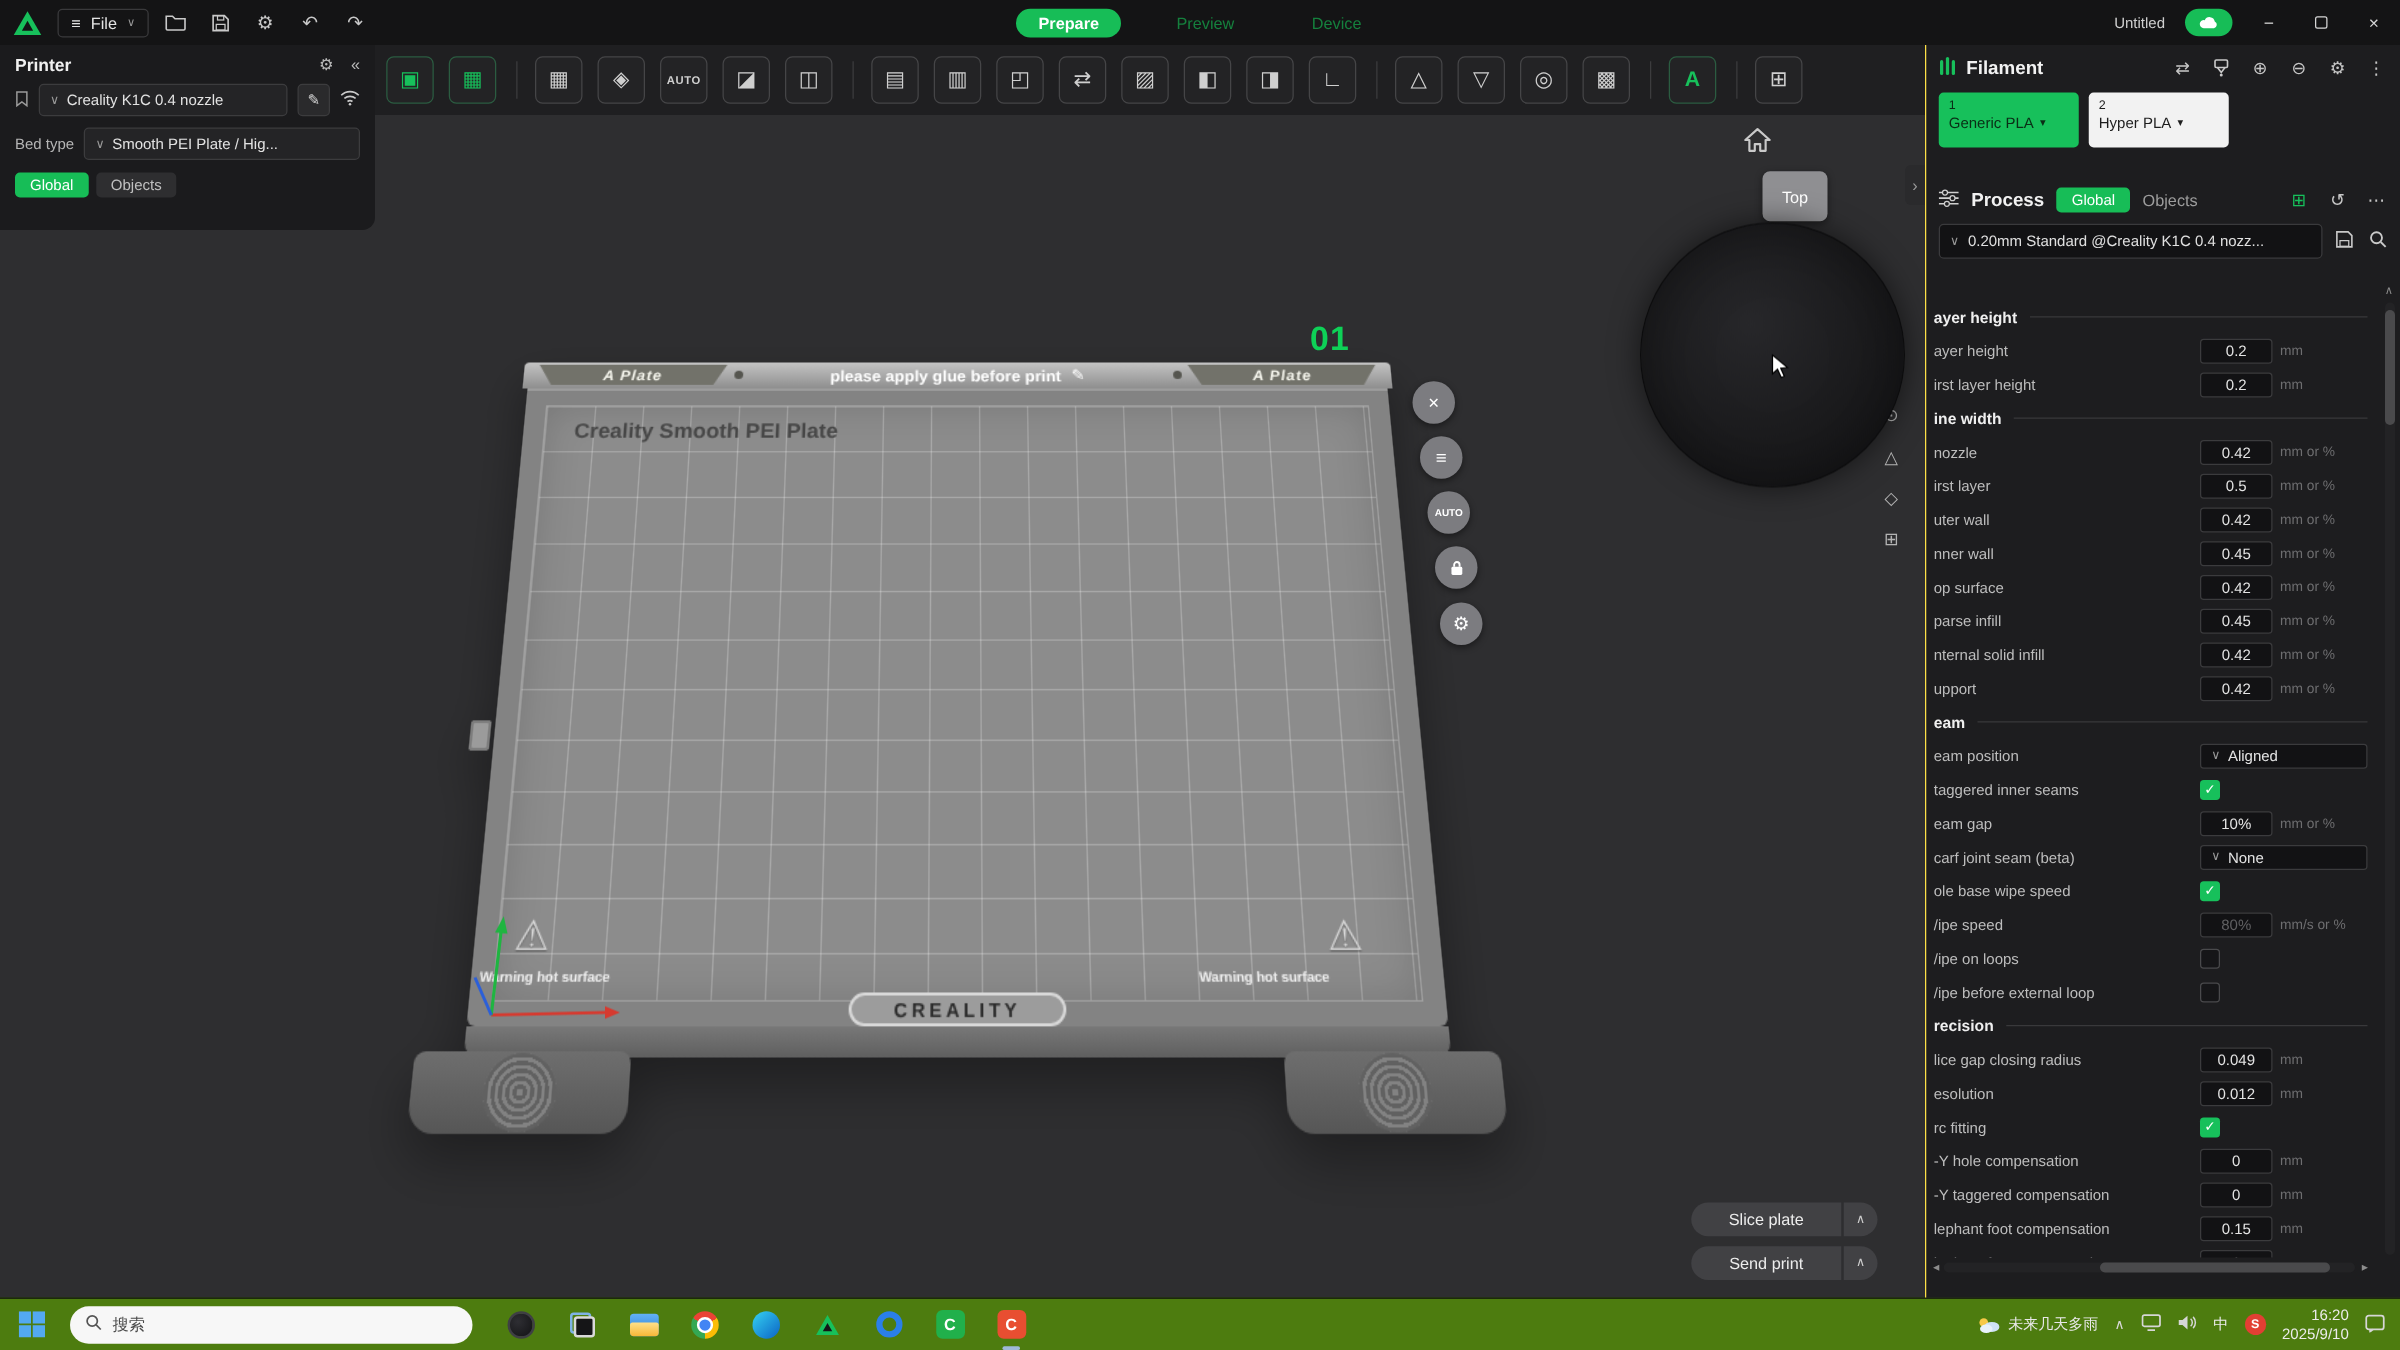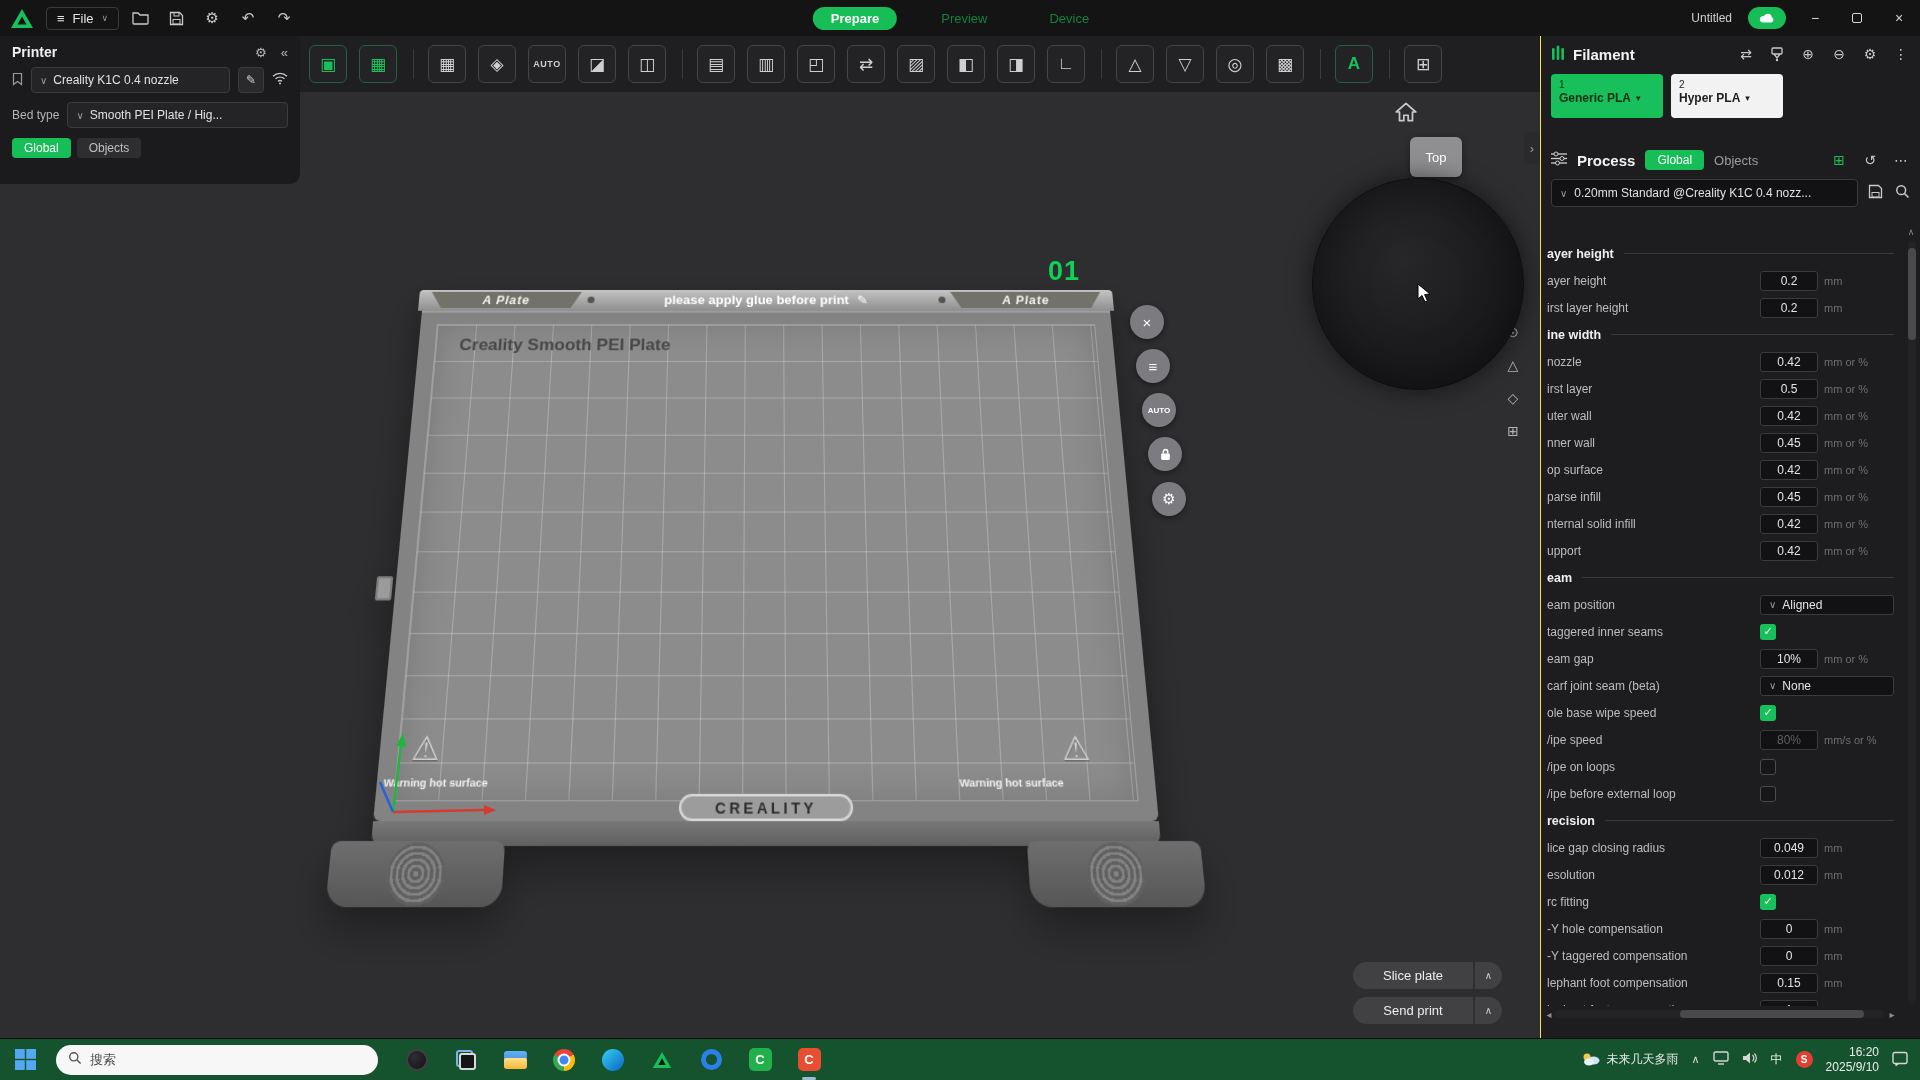--- a/index.html
+++ b/index.html
@@ -138,21 +138,21 @@
   .right-panel{position:absolute;right:0;top:36px;width:380px;height:1002px;background:#1d1d1f;
                border-left:1px solid #fde047;z-index:45}
   .fil-header{display:flex;align-items:center;height:36px;padding:0 10px;gap:8px}
   .panel-title{font-size:15px;font-weight:bold;color:#f2f2f2}
   .hdr-icons{margin-left:auto;display:flex;gap:13px;color:#c6c6c6;font-size:14px;align-items:center}
   .hdr-icons span{display:flex;align-items:center;justify-content:center;width:18px;height:18px}
   .hdr-icons .accent{color:#17c05b}
   .fil-slots{display:flex;gap:8px;padding:2px 10px 6px}
   .slot{width:112px;height:44px;border-radius:4px;padding:4px 8px}
   .slot .idx{font-size:10px;line-height:1.3}
-  .slot .nm{font-size:12px;font-weight:bold;display:flex;align-items:center;gap:5px;white-space:nowrap}
+  .slot .nm{font-size:12px;font-weight:normal;display:flex;align-items:center;gap:5px;white-space:nowrap}
   .slot .nm .dd{font-size:9px}
   .slot.green{background:#17c05b;color:#0a2e16}
   .slot.white{background:#f2f2f2;color:#1d1d1d}
   .proc-header{display:flex;align-items:center;height:32px;padding:0 10px;gap:10px;margin-top:20px}
   .objects-lbl{color:#9c9c9c;font-size:13px}
   .preset-row{display:flex;align-items:center;gap:10px;padding:4px 10px;height:34px}
   .preset-box{flex:1;height:28px;background:#121214;border:1px solid #3a3a3c;border-radius:4px;
               display:flex;align-items:center;gap:7px;padding:0 8px;font-size:12px;color:#e0e0e0;
               white-space:nowrap;overflow:hidden}
   .preset-icons{display:flex;gap:12px;color:#c9c9c9}
@@ -178,21 +178,21 @@
               font-size:9px;display:flex;align-items:center;justify-content:center}
   .vscroll{position:absolute;right:4px;top:206px;bottom:34px;width:8px;background:#232325;border-radius:4px}
   .vthumb{position:absolute;top:6px;left:0;width:8px;height:92px;background:#4a4a4c;border-radius:4px}
   .h-arrow{position:absolute;bottom:18px;width:12px;height:12px;color:#8c8c8c;font-size:10px;
            display:flex;align-items:center;justify-content:center}
   .h-arrow.left{left:2px}.h-arrow.right{right:22px}
   .hscroll{position:absolute;left:14px;right:36px;bottom:20px;height:8px;background:#232325;border-radius:4px}
   .hthumb{position:absolute;left:38%;width:56%;top:0;height:8px;background:#4a4a4c;border-radius:4px}
 
   
-  .taskbar{position:absolute;left:0;bottom:0;width:1920px;height:42px;background:#14532d;
+  .taskbar{position:absolute;left:0;bottom:0;width:1920px;height:42px;background:#4d7c0f;
            border-top:1px solid #0c0c0d;display:flex;align-items:center;z-index:60}
   .tb-left{display:flex;align-items:center;gap:18px;margin-left:12px}
   .search-pill{width:322px;height:30px;background:#f7f7f7;border-radius:16px;display:flex;
                align-items:center;padding:0 12px;gap:8px;color:#555}
   .search-pill span{color:#4a4a4a;font-size:13px}
   .tb-apps{display:flex;align-items:center;gap:23px;margin-left:8px}
   .app-ic{width:26px;height:26px;display:flex;align-items:center;justify-content:center;position:relative}
   .copilot{width:22px;height:22px;border-radius:50%;border:2px solid #3f3f44;
            background:radial-gradient(circle at 35% 35%,#2e2e33,#121214)}
   .taskview{position:relative;width:20px;height:20px}
@@ -211,21 +211,21 @@
                  width:9px;height:9px;border-radius:50%;background:#4285f4;border:2.5px solid #fff}
   .edge{width:22px;height:22px;border-radius:50%;background:linear-gradient(135deg,#35d2f2,#0b63c4)}
   .blue-ring{width:21px;height:21px;border-radius:50%;border:5px solid #2a7fe8}
   .sq-app{width:23px;height:23px;border-radius:5px;color:#fff;font-size:13px;font-weight:bold;
           display:flex;align-items:center;justify-content:center}
   .sq-app.green{background:#21b04b}
   .sq-app.orange{background:#e84e31}
   .active-bar{position:absolute;bottom:-7px;left:50%;transform:translateX(-50%);width:14px;height:3px;
               border-radius:2px;background:#9fb9d8}
   .tb-right{margin-left:auto;display:flex;align-items:center;gap:13px;margin-right:12px}
-  .weather{display:flex;gap:6px;color:#e8e8e8;font-size:12px;white-space:nowrap}
+  .weather{display:flex;align-items:center;gap:6px;color:#e8e8e8;font-size:12px;white-space:nowrap}
   .tray-chev{color:#d9d9d9;font-size:11px}
   .ime{color:#ececec;font-size:12px}
   .badge{width:17px;height:17px;border-radius:50%;background:#e23f33;color:#fff;font-size:10px;
          font-weight:bold;display:flex;align-items:center;justify-content:center}
   .clock{display:flex;flex-direction:column;align-items:flex-end;font-size:12px;line-height:1.25;color:#ececec}
 </style>
 </head>
 <body>
 
 <div class="app">

